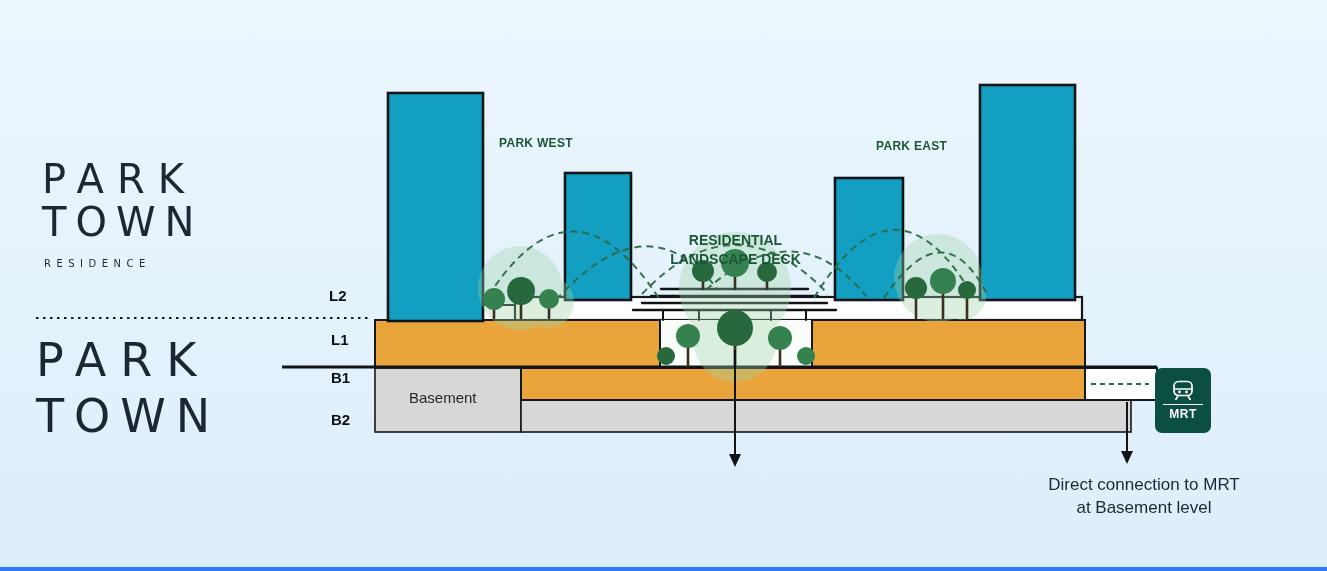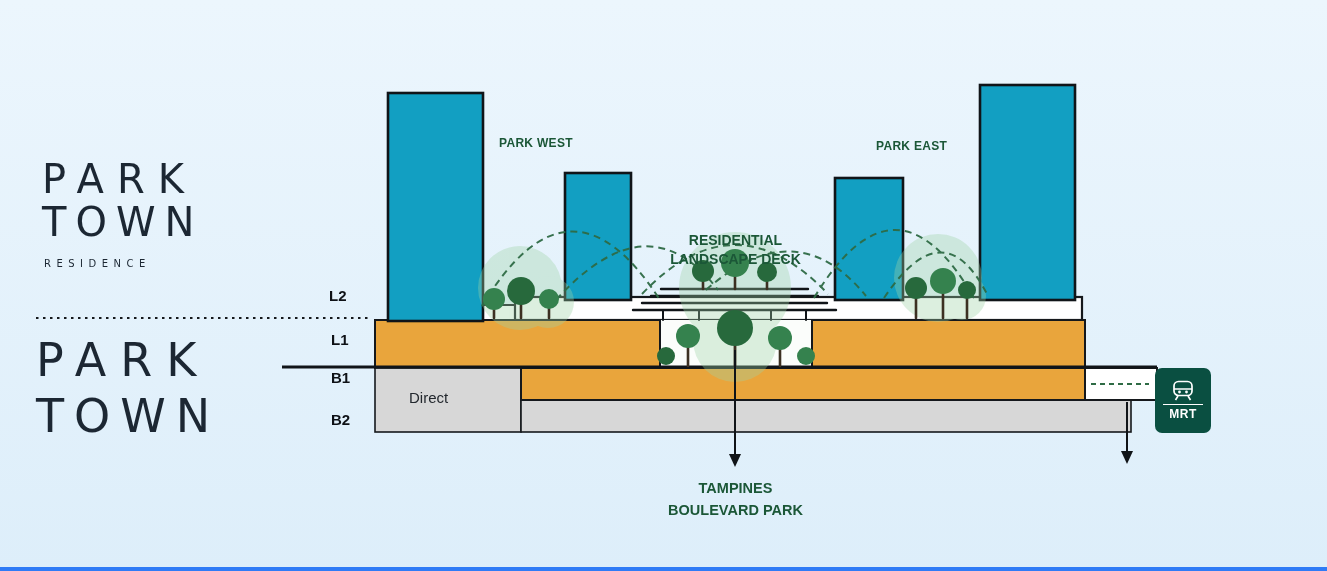--- a/index.html
+++ b/index.html
@@ -189,27 +189,27 @@
   <div class="level" id="lv-b2">B2</div>
 
   <div class="green-label" id="park-west">PARK WEST</div>
   <div class="green-label" id="park-east">PARK EAST</div>
 
   <div id="deck-label">
     <div>RESIDENTIAL</div>
     <div>LANDSCAPE DECK</div>
   </div>
 
-  <div id="carpark">Direct</div>
-
-  <div id="tampines">
-    <div>TAMPINES</div>
-    <div>BOULEVARD PARK</div>
+  <div id="carpark">Basement</div>
+
+
+  <div id="mrt-connection">
+    <div>Direct connection to MRT</div>
+    <div>at Basement level</div>
   </div>
-
 
   <div id="mrt-badge">
     <svg width="28" height="22" viewBox="0 0 28 22">
       <rect x="5" y="1.5" width="18" height="14" rx="4.5" fill="none" stroke="#ffffff" stroke-width="1.7"></rect>
       <line x1="5" y1="9" x2="23" y2="9" stroke="#ffffff" stroke-width="1.5"></line>
       <circle cx="10.5" cy="12" r="1.4" fill="#ffffff"></circle>
       <circle cx="17.5" cy="12" r="1.4" fill="#ffffff"></circle>
       <line x1="9" y1="16" x2="6.5" y2="20" stroke="#ffffff" stroke-width="1.6"></line>
       <line x1="19" y1="16" x2="21.5" y2="20" stroke="#ffffff" stroke-width="1.6"></line>
     </svg>

